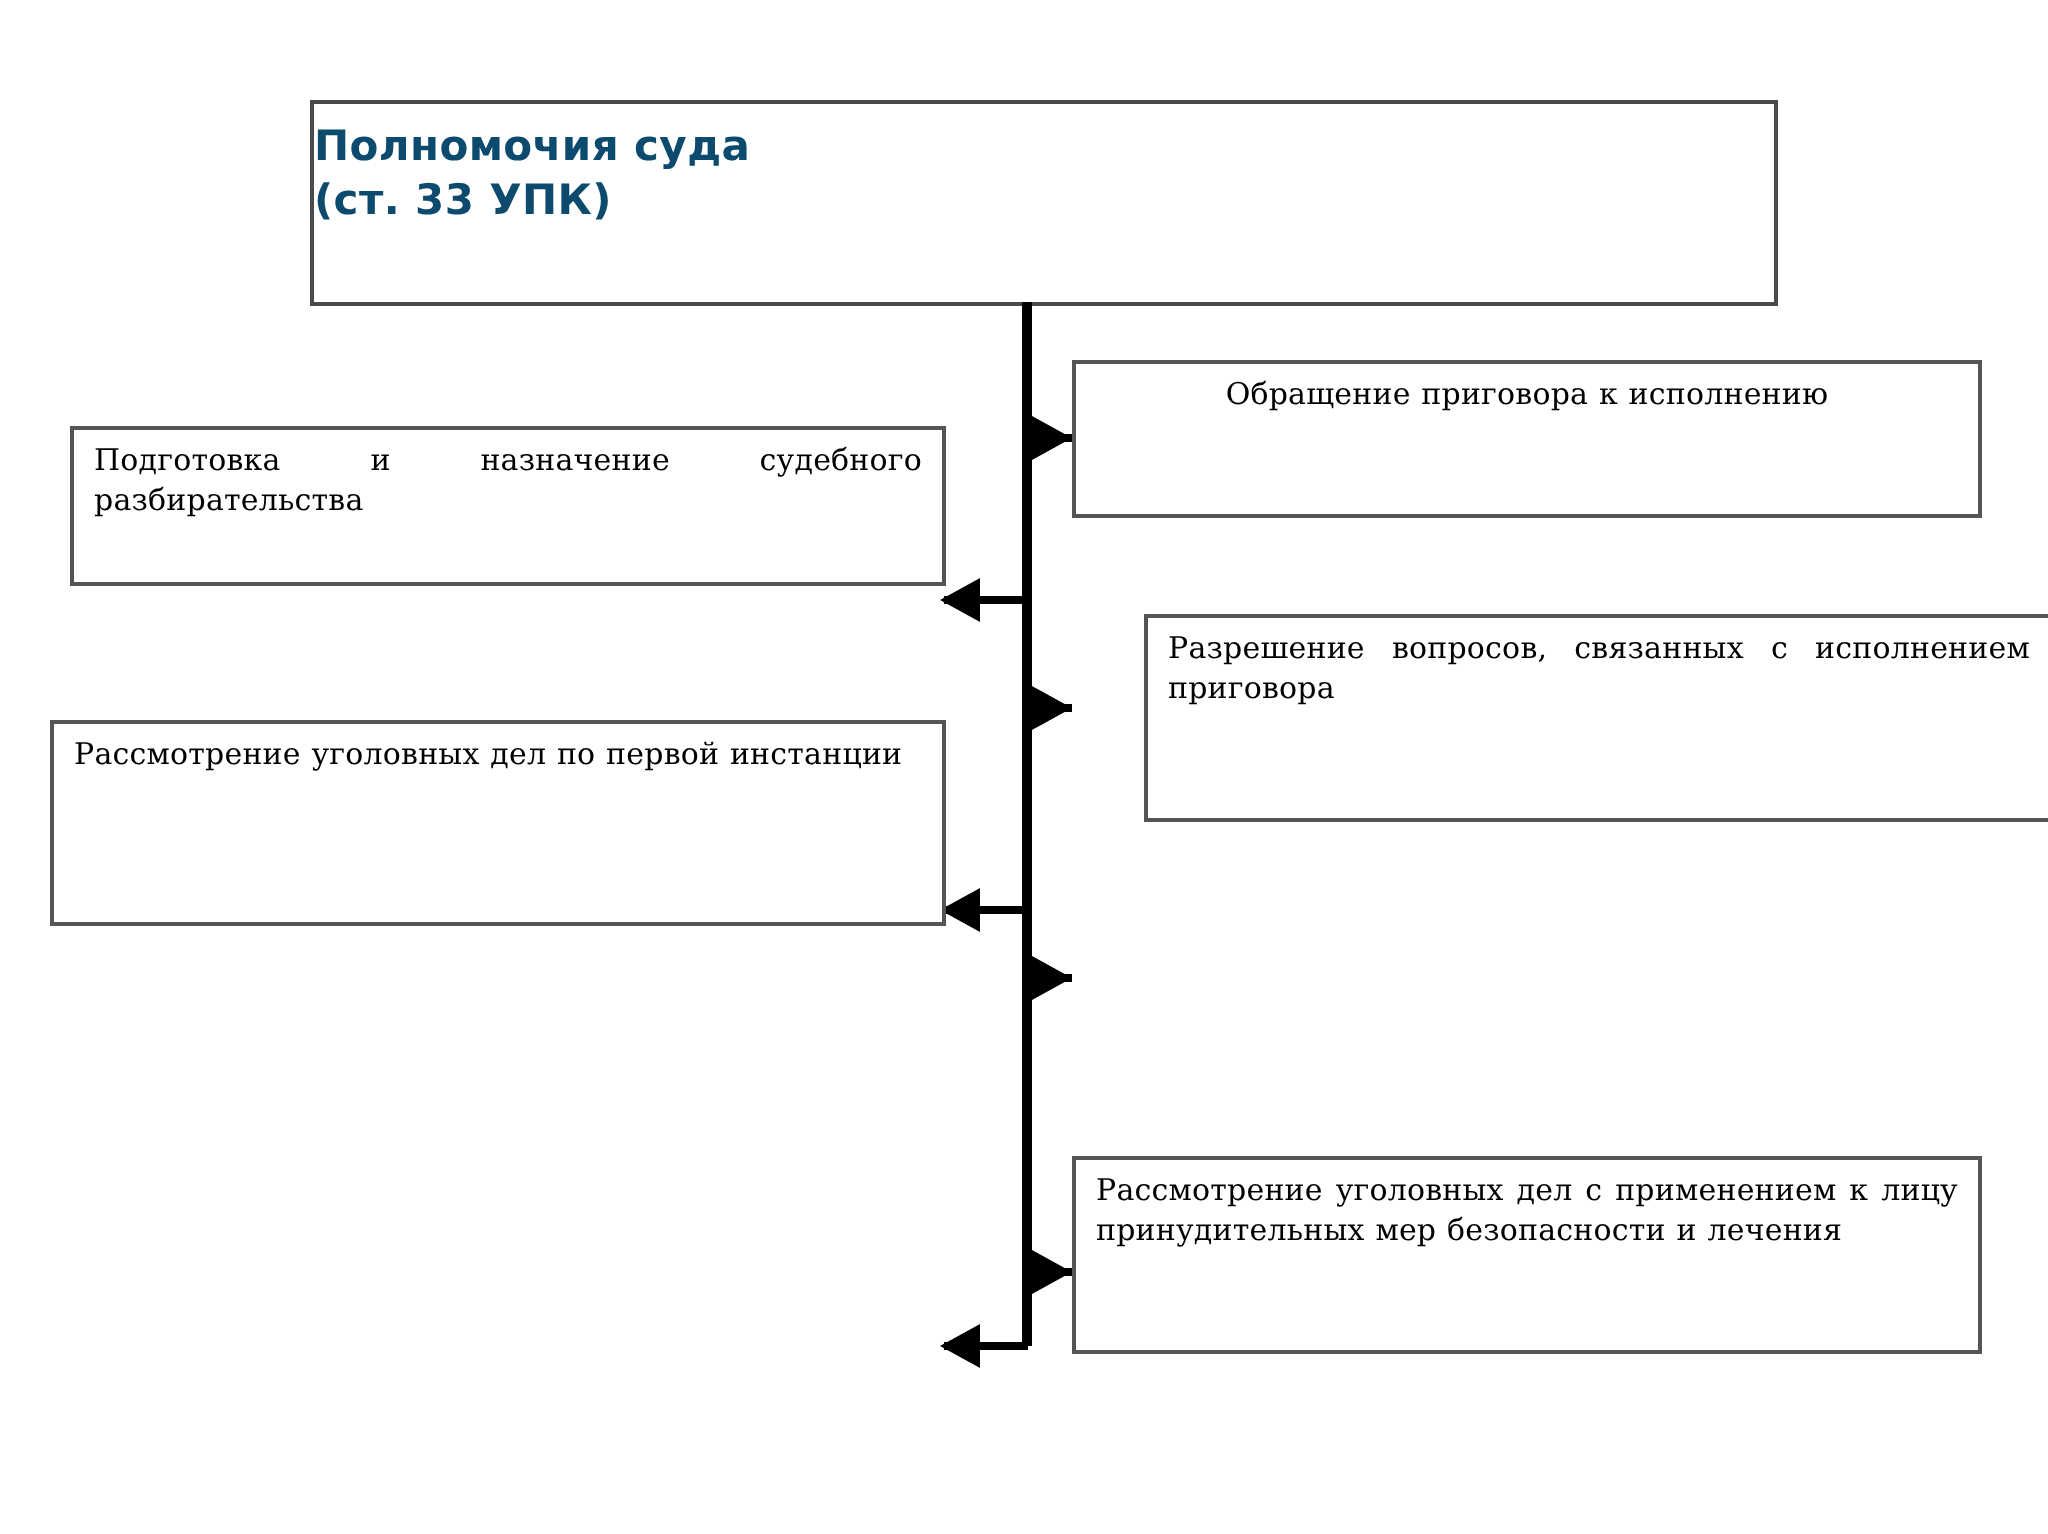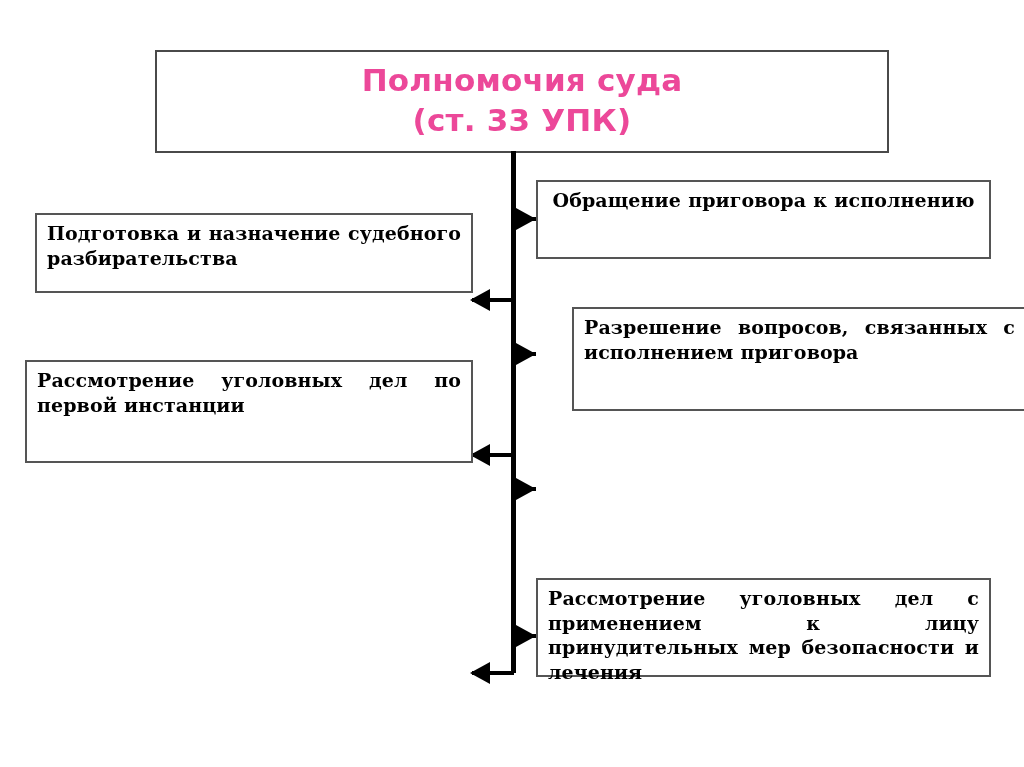--- a/index.html
+++ b/index.html
@@ -39,34 +39,34 @@
     top: 50px;
     width: 734px;
     height: 103px;
     border: 2px solid #4a4a4a;
   }
   #title-text {
     position: absolute;
     left: 0;
     right: 0;
     top: 8px;
-    text-align: center;
+    text-align: left;
     font-family: "DejaVu Sans", "Liberation Sans", sans-serif;
     font-weight: bold;
-    font-size: 31px;
+    font-size: 21px;
     line-height: 1.30;
     letter-spacing: 0.2px;
-    color: #ec4899;
+    color: #0c4a6e;
   }
 
   
   .side-text {
     font-family: "DejaVu Serif", "Liberation Serif", serif;
-    font-size: 19px;
-    font-weight: 700;
+    font-size: 15px;
+    font-weight: 400;
     letter-spacing: 0.1px;
     word-spacing: 0.5px;
   }
   .just { text-align: justify; text-align-last: left; }
   .ctr  { text-align: center; }
 
   
   #left-box-1 { left: 35px;  top: 213px; width: 438px; height: 80px;  }
   #left-box-2 { left: 25px;  top: 360px; width: 448px; height: 103px; }
   #left-box-3 { left: 25px;  top: 495px; width: 448px; height: 245px; }

